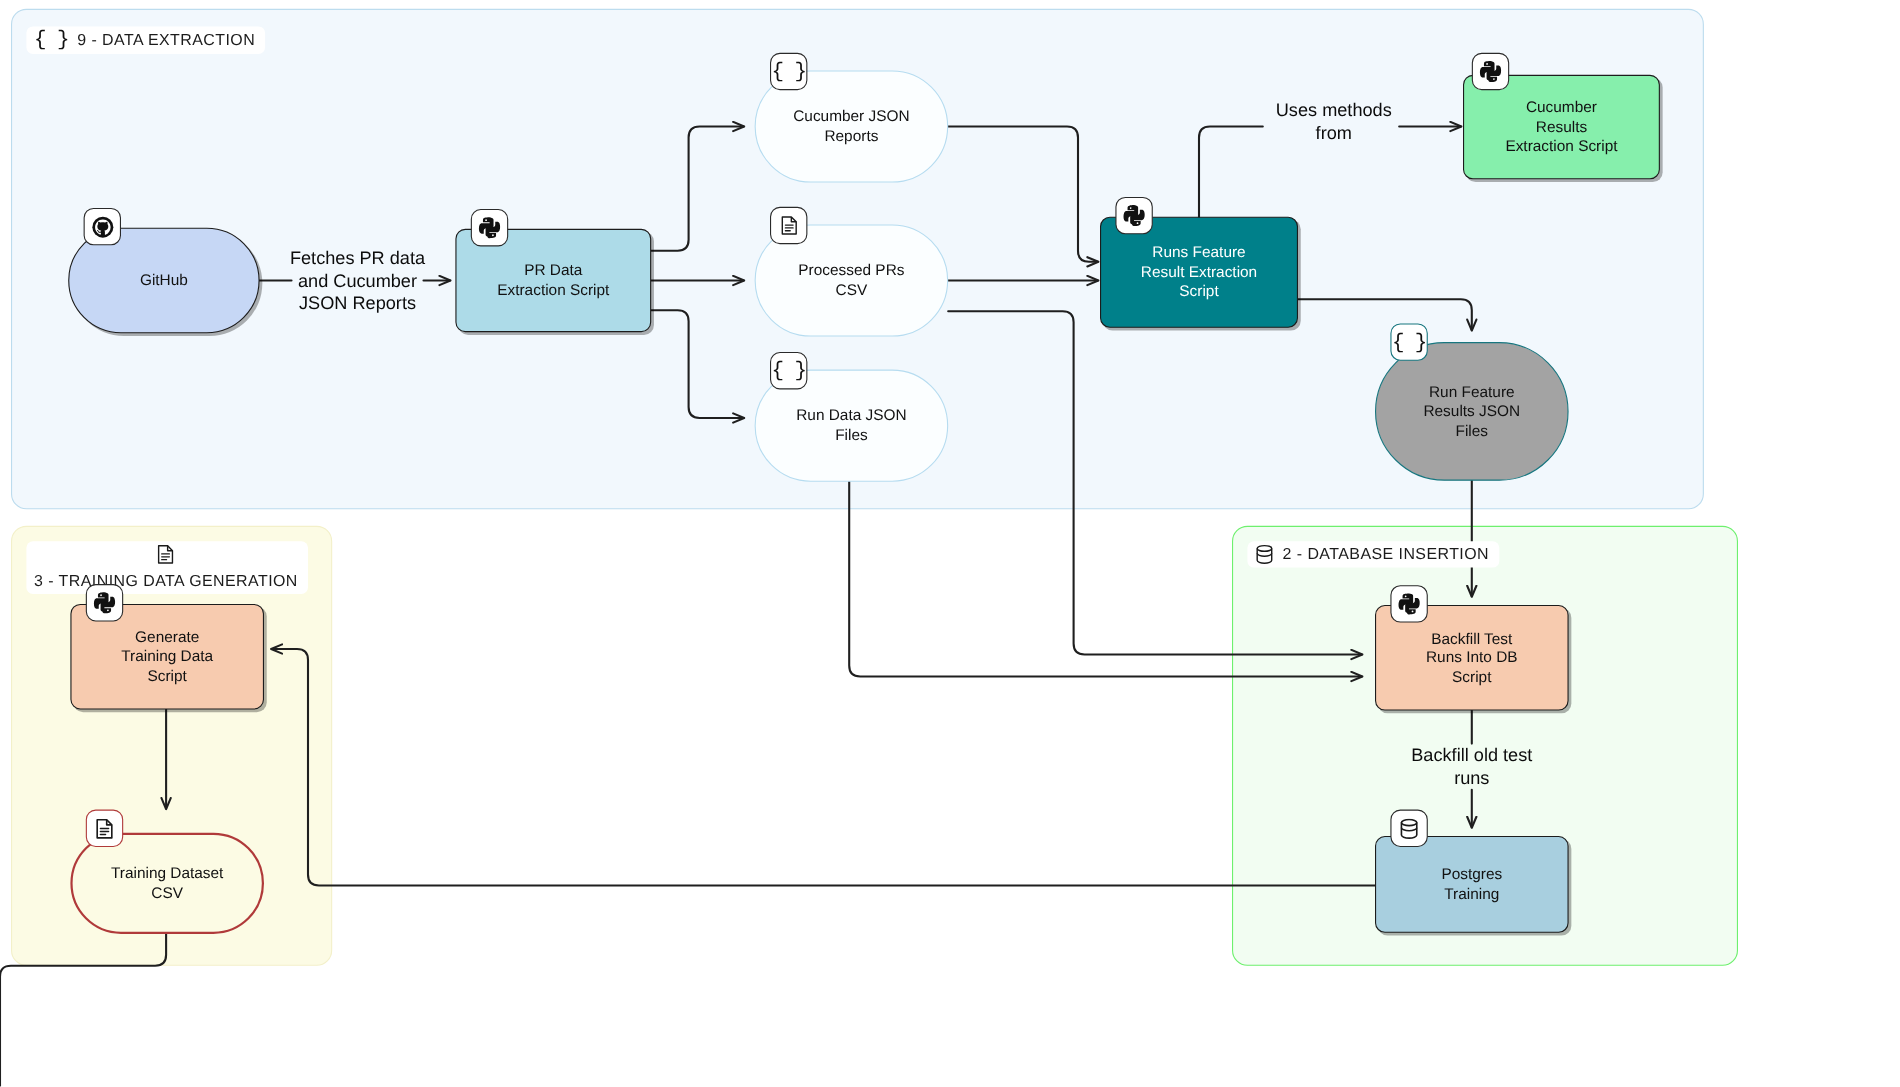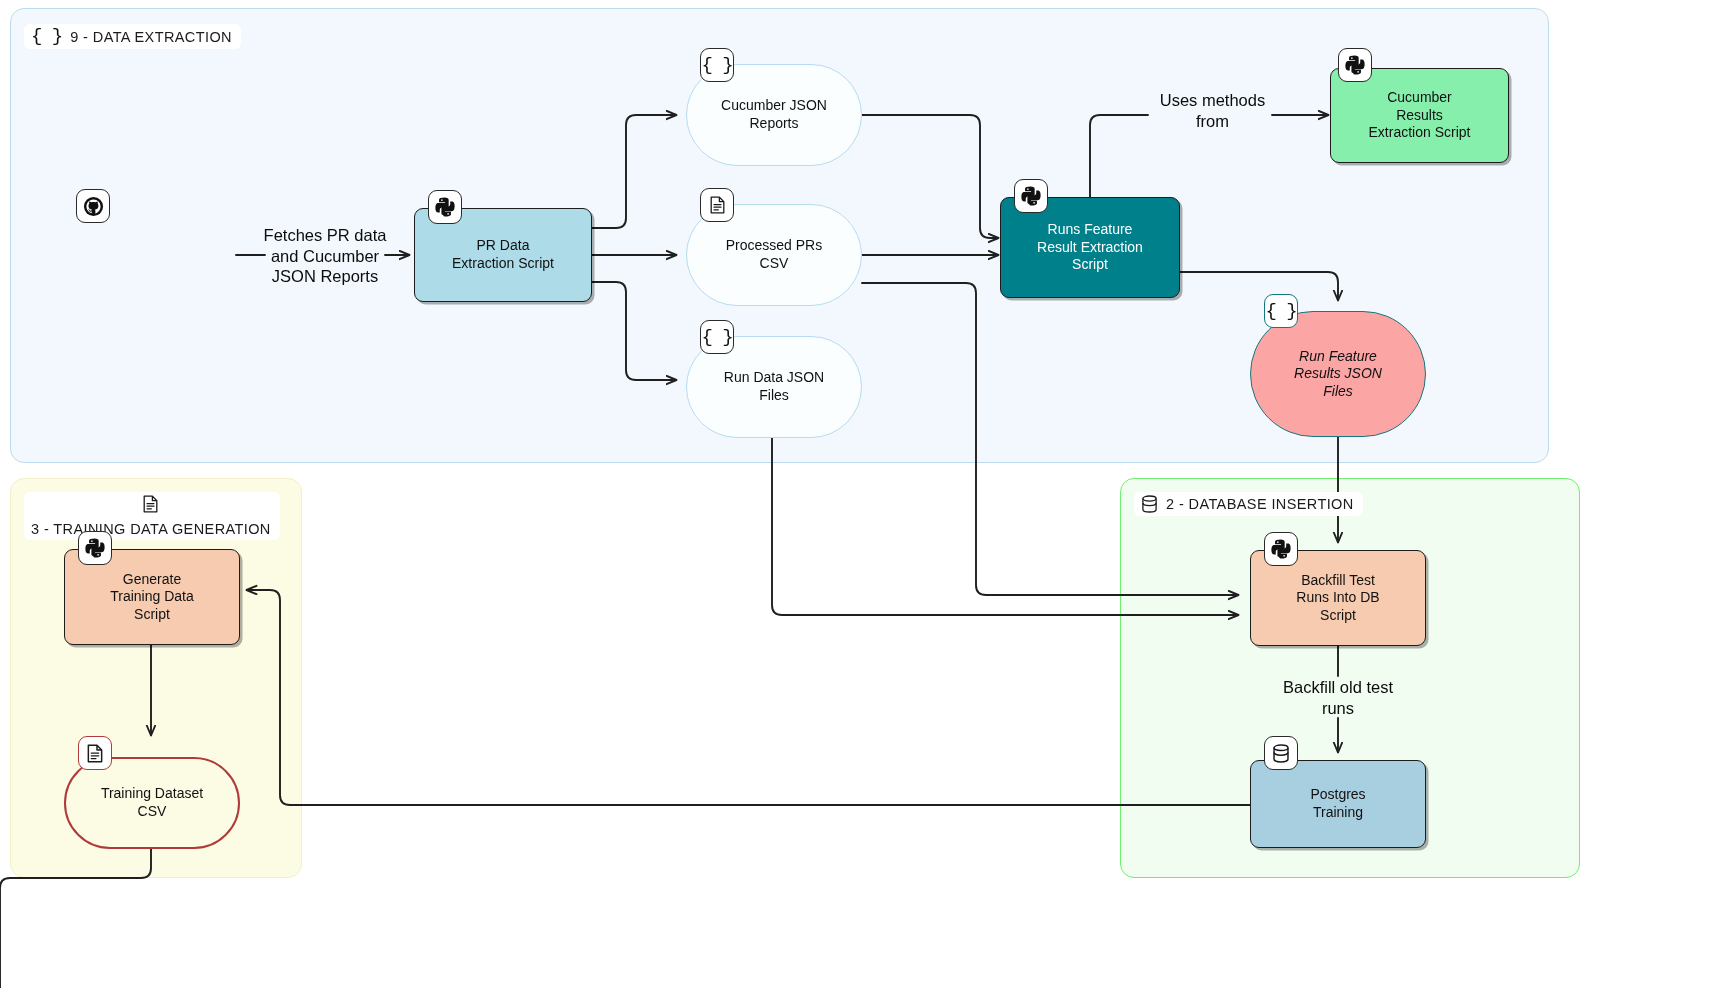--- a/index.html
+++ b/index.html
@@ -108,20 +108,24 @@
     <span class="glyph">
       <svg width="15" height="18" viewBox="0 0 15 18">
         <path d="M1.2,1.2 H9.4 L13.8,5.6 V16.8 H1.2 Z" fill="none" stroke="#1b1b1b" stroke-width="1.3" stroke-linejoin="round"></path>
         <path d="M9.4,1.2 V5.6 H13.8" fill="none" stroke="#1b1b1b" stroke-width="1.3" stroke-linejoin="round"></path>
         <path d="M4,8.6 H11 M4,11.2 H11 M4,13.8 H8.4" stroke="#1b1b1b" stroke-width="1.2" stroke-linecap="round"></path>
       </svg>
     </span>
     <span>3 - TRAINING DATA GENERATION</span>
   </div>
 
+  <div class="node stadium" style="left:62px;top:207px;width:174px;height:96px;background:#c6d7f5;
+              border:1.8px solid #1c1c1c;box-shadow:2.5px 2.5px 0 rgba(0,0,0,.30);">
+    <span class="txt">GitHub</span>
+  </div>
   <div class="badge" style="left:76px;top:189px;">
     <svg width="21" height="21" viewBox="0 0 22 22">
       <circle cx="11" cy="11" r="10" fill="#111"></circle>
       <path d="M11,3.6 C6.9,3.6 3.6,6.9 3.6,11 c0,3.27 2.12,6.04 5.06,7.02 c0.37,0.07 0.5-0.16 0.5-0.35
                c0-0.17-0.01-0.74-0.01-1.35 c-2.06,0.38-2.54-0.5-2.69-0.96 c-0.08-0.21-0.45-0.87-0.77-1.04
                c-0.26-0.14-0.64-0.48-0.01-0.49 c0.59-0.01,1.01,0.54,1.15,0.77 c0.67,1.13,1.75,0.81,2.18,0.62
                c0.07-0.48,0.26-0.81,0.48-1 c-1.83-0.2-3.74-0.91-3.74-4.06 c0-0.9,0.32-1.64,0.84-2.21
                c-0.08-0.21-0.37-1.05,0.08-2.18 c0,0,0.69-0.21,2.25,0.85 c0.65-0.18,1.35-0.27,2.04-0.27
                c0.69,0,1.39,0.09,2.04,0.27 c1.56-1.07,2.25-0.85,2.25-0.85 c0.45,1.13,0.17,1.97,0.08,2.18
                c0.52,0.57,0.84,1.3,0.84,2.21 c0,3.16-1.92,3.86-3.75,4.06 c0.3,0.26,0.56,0.75,0.56,1.51
@@ -210,21 +214,21 @@
                C13.6,1.8,12.8,1.6,11.9,1.6 Z M8.6,3.6 c0.5,0,0.9,0.4,0.9,0.9 c0,0.5-0.4,0.9-0.9,0.9
                c-0.5,0-0.9-0.4-0.9-0.9 C7.7,4,8.1,3.6,8.6,3.6 Z" fill="#111"></path>
       <path d="M12.1,22.4 c1.9,0,3.5-0.2,4.6-0.6 c1.3-0.4,1.8-1.1,1.8-2.1 v-2.4 h-6.6 v-0.8 h7.5
                c1.1,0,2-0.6,2.5-1.8 c0.5-1.3,0.6-2.3,0.6-3.5 c0-1.2-0.1-2.2-0.5-3.3 c-0.5-1.2-1.3-1.8-2.4-1.8
                h-1.9 v2.9 c0,1.3-1.1,2.4-2.5,2.4 H10 c-1.1,0-1.9,0.9-1.9,1.9 v5.4 c0,1,0.6,1.7,1.7,2
                C10.4,22.2,11.2,22.4,12.1,22.4 Z M15.4,20.4 c-0.5,0-0.9-0.4-0.9-0.9 c0-0.5,0.4-0.9,0.9-0.9
                c0.5,0,0.9,0.4,0.9,0.9 C16.3,20,15.9,20.4,15.4,20.4 Z" fill="#111"></path>
     </svg>
   </div>
 
-  <div class="node stadium" style="left:1250px;top:311px;width:176px;height:126px;background:#fca5a5;border:1.9px solid #17767f;font-style:italic;">
+  <div class="node stadium" style="left:1250px;top:311px;width:176px;height:126px;background:#a3a3a3;border:1.9px solid #17767f;">
     <span class="txt" style="white-space:pre-line;">Run Feature
 Results JSON
 Files</span>
   </div>
   <div class="badge" style="left:1264px;top:294px;border-color:#17767f;">
     <span class="brace">{&nbsp;}</span>
   </div>
 
   <div class="node rect" style="left:1250px;top:550px;width:176px;height:96px;background:#f7cbaf;">
     <span class="txt" style="white-space:pre-line;">Backfill Test

